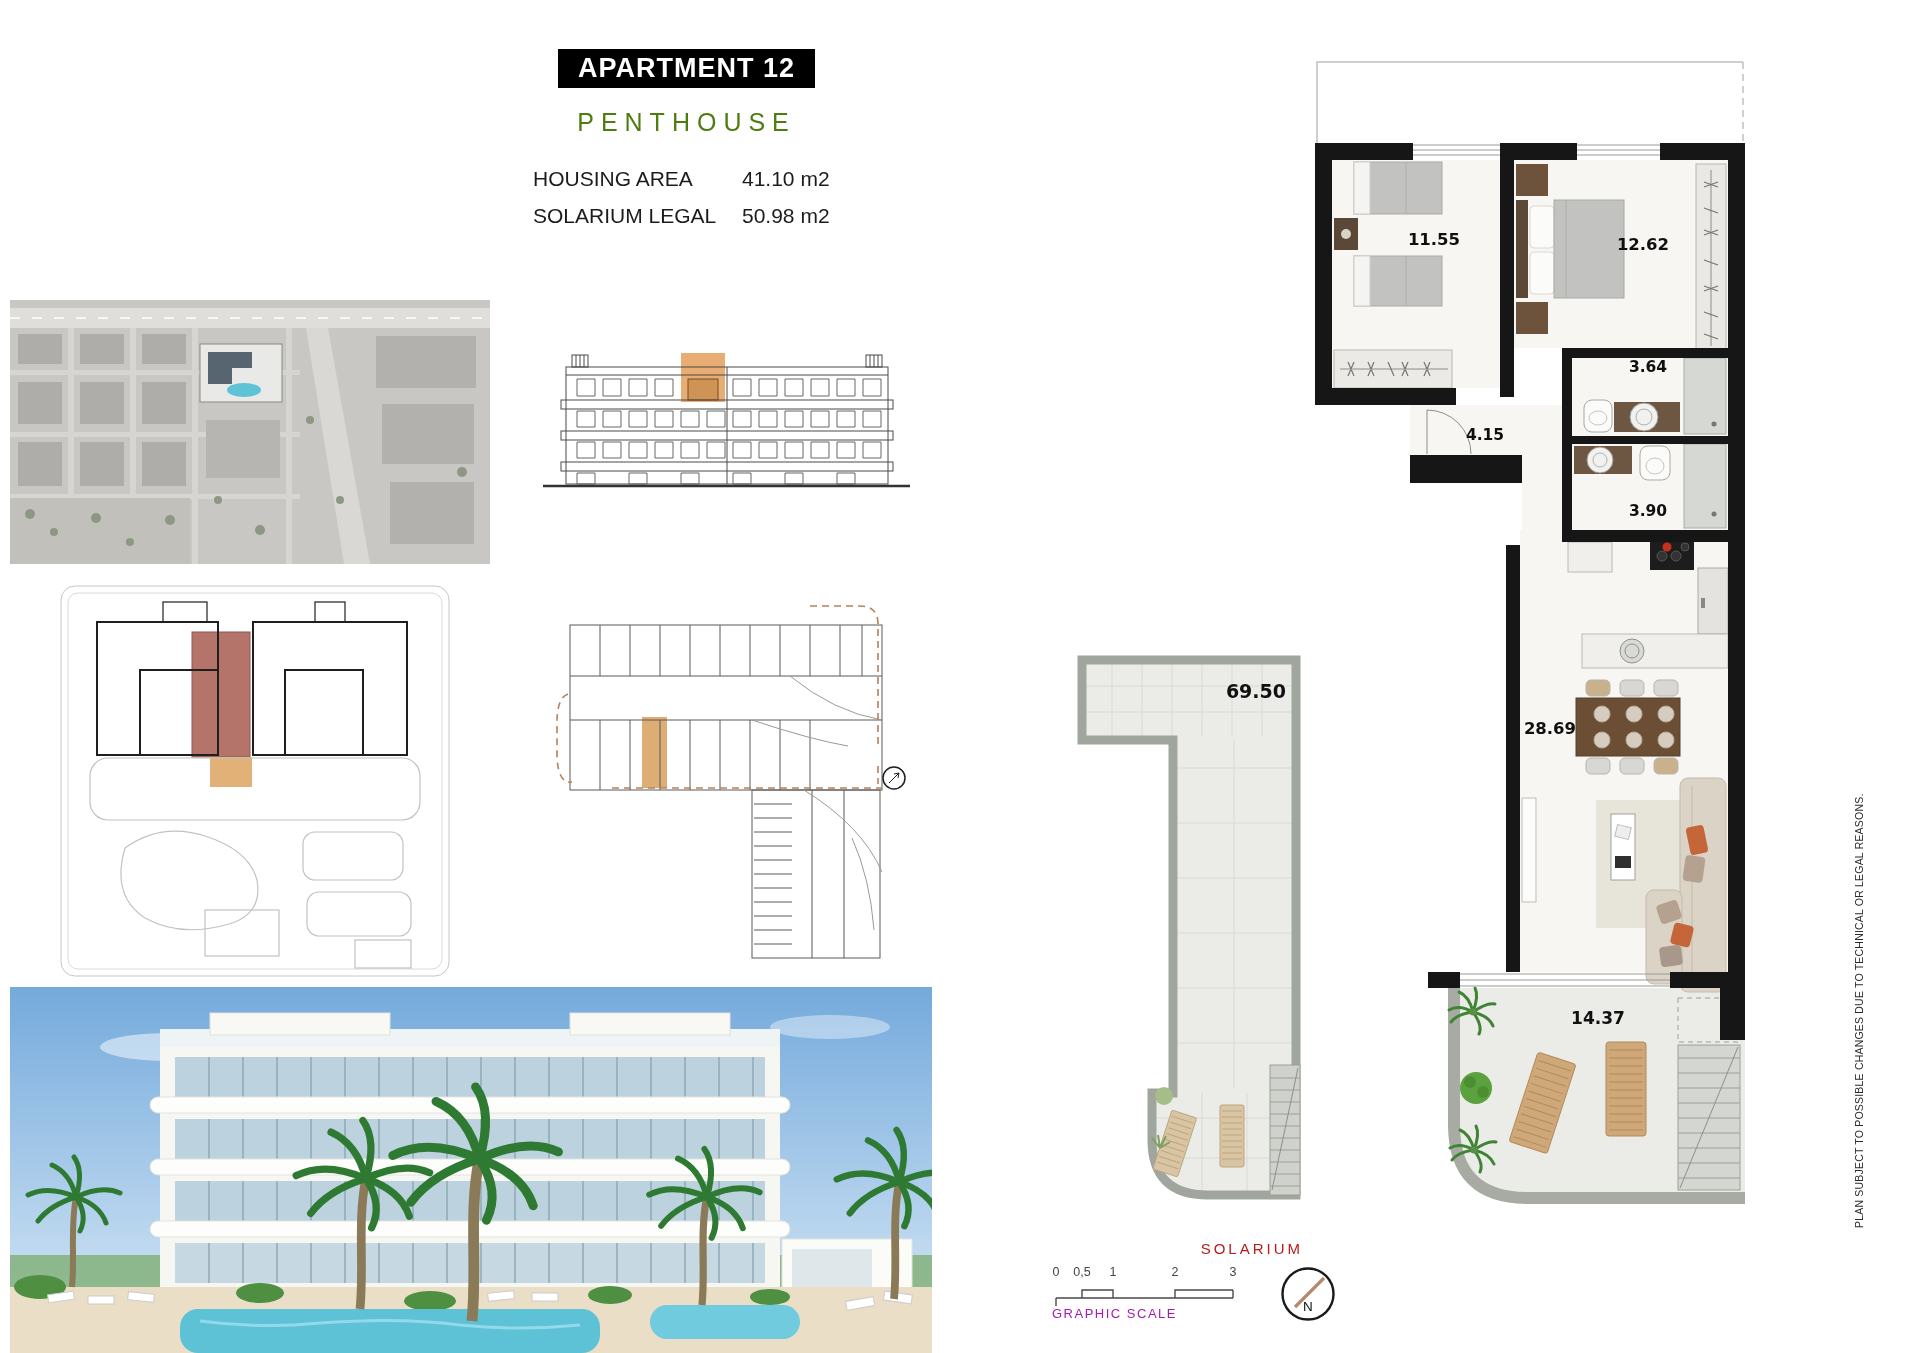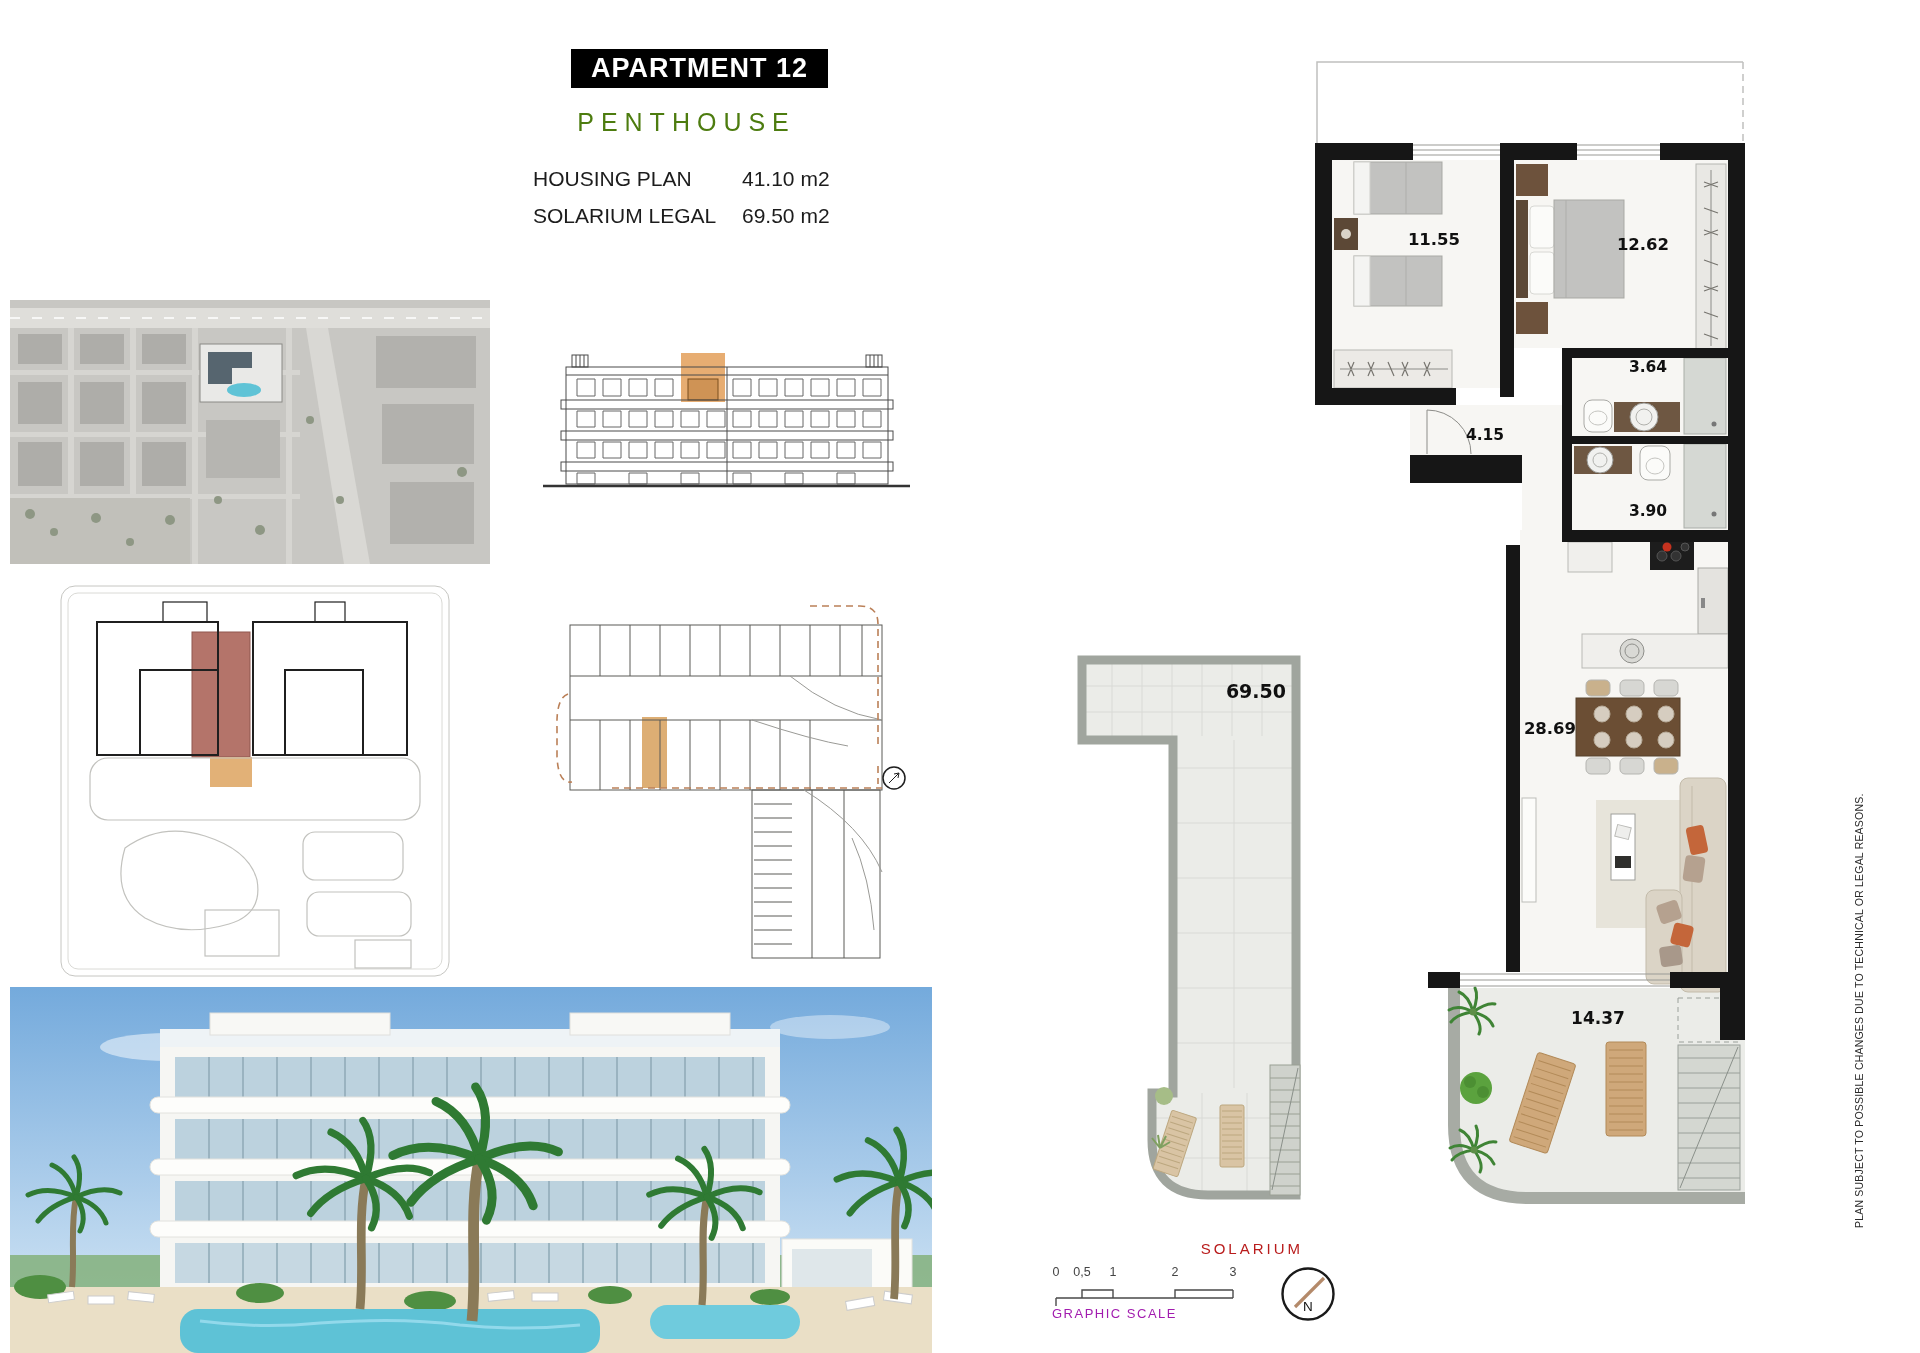--- a/index.html
+++ b/index.html
@@ -1,20 +1,20 @@
 <!DOCTYPE html>
 <html><head>
 <meta charset="utf-8">
 <style>
   html,body{margin:0;padding:0;background:#fff;}
   .page{position:relative;width:1920px;height:1353px;background:#ffffff;overflow:hidden;
         font-family:"Liberation Sans",sans-serif;color:#1a1a1a;}
   .abs{position:absolute;}
   .title-box{left:558px;top:49px;width:257px;height:39px;background:#000;color:#fff;
-             font-size:27px;font-weight:bold;letter-spacing:1px;text-align:center;line-height:39px;margin-left:13px;}
+             font-size:27px;font-weight:bold;letter-spacing:1px;text-align:center;line-height:39px;}
   .subtitle{left:558px;top:108px;width:257px;text-align:center;font-size:25px;color:#4d7c0f;
             letter-spacing:7px;font-weight:400;}
   .areas{left:533px;top:160px;width:340px;font-size:21px;color:#1c1c1c;}
   .areas .row{display:grid;grid-template-columns:209px auto;line-height:37px;}
   .solarium-caption{left:1158px;top:1240px;width:145px;text-align:right;font-size:15px;
                     letter-spacing:3px;color:#b91c1c;}
   .scale-caption{left:1052px;top:1306px;font-size:13px;letter-spacing:1.5px;color:#a21caf;}
   .disclaimer{left:1853px;top:1228px;transform:rotate(-90deg);transform-origin:0 0;
               white-space:nowrap;font-size:10.5px;letter-spacing:.2px;color:#2a2a2a;}
   svg text.rm{font-family:"DejaVu Sans",sans-serif;font-weight:bold;fill:#101010;}
@@ -22,26 +22,26 @@
 </head>
 <body>
 
 <div class="page">
 
   <div class="abs title-box">APARTMENT 12</div>
   <div class="abs subtitle">PENTHOUSE</div>
 
   <div class="abs areas">
     <div class="row">
-      <span>HOUSING PLAN</span>
+      <span>HOUSING AREA</span>
       <span>41.10 m2</span>
     </div>
     <div class="row">
       <span>SOLARIUM LEGAL</span>
-      <span>69.50 m2</span>
+      <span>50.98 m2</span>
     </div>
   </div>
 
   <svg class="abs" style="left:10px;top:300px" width="480" height="264" viewBox="0 0 480 264">
     <rect width="480" height="264" fill="#c8c7c3"></rect>
     <rect y="8" width="480" height="20" fill="#dfdeda"></rect>
     <path d="M0,18 H480" stroke="#fff" stroke-width="1.4" stroke-dasharray="10 12"></path>
     <g fill="#d6d5d1">
       <rect x="58" y="28" width="6" height="236"></rect>
         <rect x="120" y="28" width="6" height="236"></rect>

